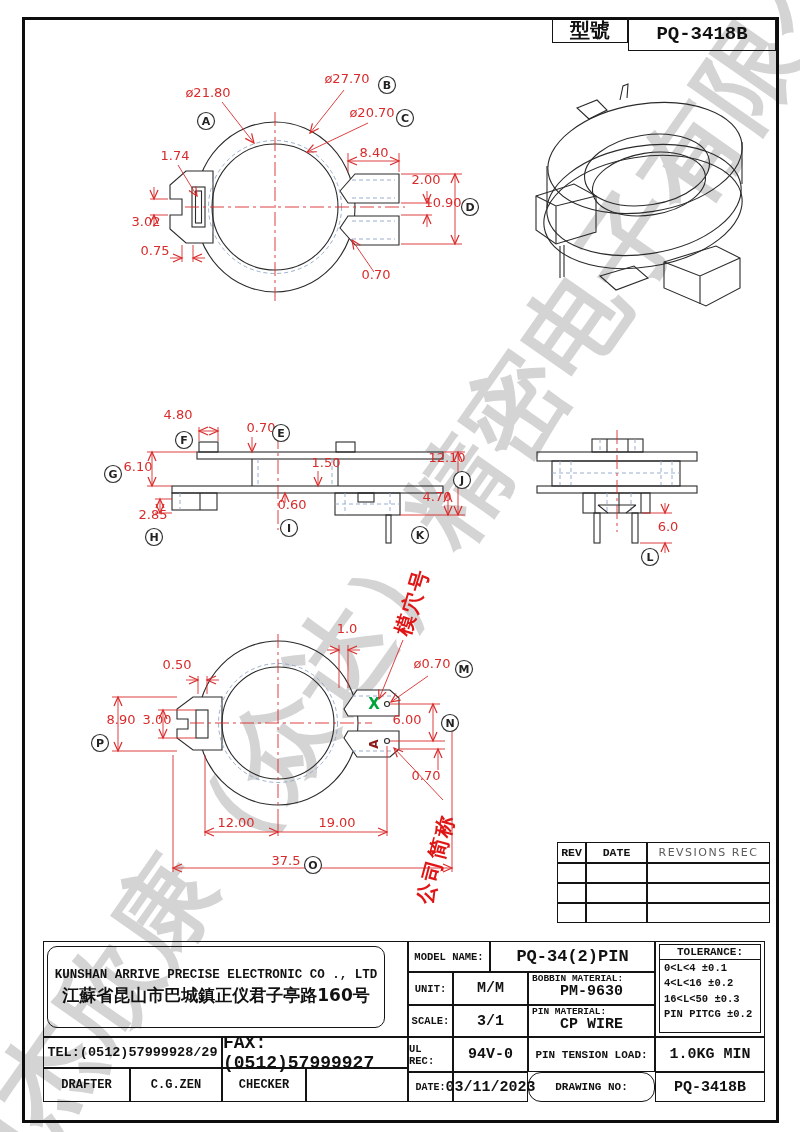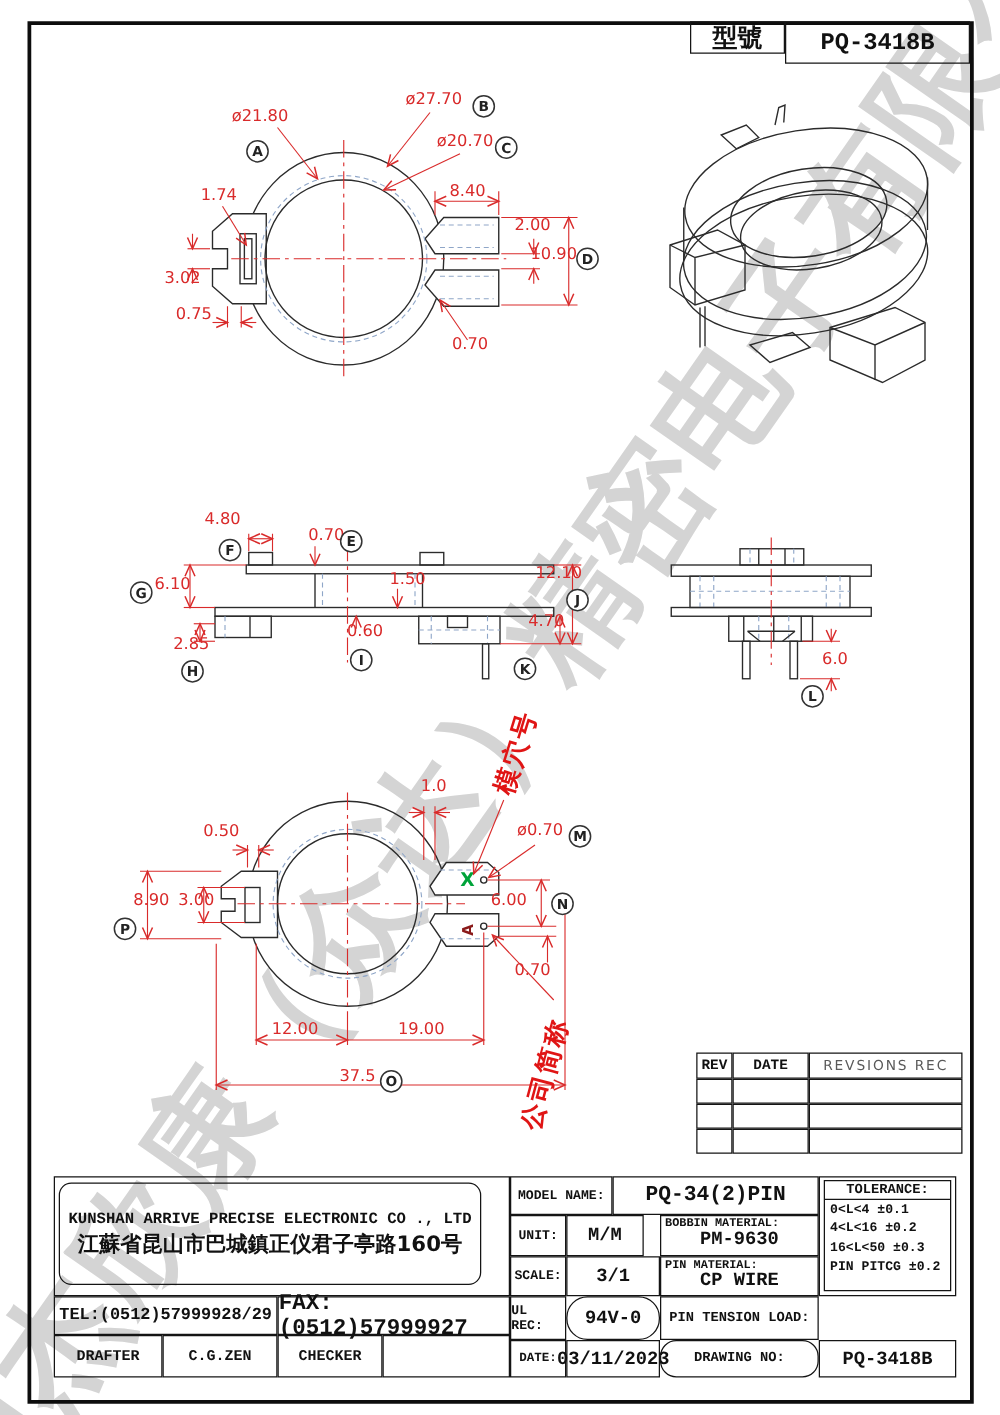--- a/index.html
+++ b/index.html
@@ -346,34 +346,35 @@
     <div class="cell lab-sm mono" style="left:0;top:96px;width:179px;height:31px;font-size:13.5px;">TEL:(0512)57999928/29</div>
     <div class="cell lab-sm mono" style="left:179px;top:96px;width:186px;height:31px;font-size:18px;">FAX:(0512)57999927</div>
     <div class="cell lab-sm mono" style="left:0;top:127px;width:87px;height:34px;">DRAFTER</div>
     <div class="cell lab-sm mono" style="left:87px;top:127px;width:92px;height:34px;">C.G.ZEN</div>
     <div class="cell lab-sm mono" style="left:179px;top:127px;width:84px;height:34px;">CHECKER</div>
     <div class="cell" style="left:263px;top:127px;width:102px;height:34px;"></div>
 
     <div class="cell lab-sm mono" style="left:365px;top:0;width:82px;height:31px;font-size:10.5px;">MODEL NAME:</div>
     <div class="cell val-md mono" style="left:447px;top:0;width:165px;height:31px;font-size:17px;">PQ-34(2)PIN</div>
     <div class="cell lab-sm mono" style="left:365px;top:31px;width:45px;height:33px;font-size:10.5px;">UNIT:</div>
-    <div class="cell val-md mono" style="left:410px;top:31px;width:62px;height:33px;">M/M</div>
+    <div class="cell val-md mono" style="left:410px;top:31px;width:75px;height:33px;">M/M</div>
     <div class="cell mat-cell" style="left:485px;top:31px;width:127px;height:33px;">
       <span class="mat-lab mono">BOBBIN MATERIAL:</span>
       <span class="mat-val mono">PM-9630</span>
     </div>
     <div class="cell lab-sm mono" style="left:365px;top:64px;width:45px;height:32px;font-size:10.5px;">SCALE:</div>
     <div class="cell val-md mono" style="left:410px;top:64px;width:75px;height:32px;">3/1</div>
     <div class="cell mat-cell" style="left:485px;top:64px;width:127px;height:32px;">
       <span class="mat-lab mono">PIN MATERIAL:</span>
       <span class="mat-val mono">CP WIRE</span>
     </div>
     <div class="cell lab-sm mono" style="left:365px;top:96px;width:45px;height:35px;font-size:10.5px;">UL REC:</div>
-    <div class="cell val-md mono" style="left:410px;top:96px;width:75px;height:35px;border-radius:17px;">94V-0</div>
+    <div class="cell val-md mono" style="left:410px;top:96px;width:75px;height:35px;">94V-0</div>
     <div class="cell lab-sm mono" style="left:485px;top:96px;width:127px;height:35px;font-size:11px;">PIN TENSION LOAD:</div>
+    <div class="cell val-md mono" style="left:612px;top:96px;width:110px;height:35px;">1.0KG MIN</div>
     <div class="cell lab-sm mono" style="left:365px;top:131px;width:45px;height:30px;font-size:10px;">DATE:</div>
     <div class="cell val-md mono" style="left:410px;top:131px;width:75px;height:30px;">03/11/2023</div>
     <div class="cell lab-sm mono" style="left:485px;top:131px;width:127px;height:30px;font-size:11px;border-radius:13px;">DRAWING NO:</div>
     <div class="cell val-md mono" style="left:612px;top:131px;width:110px;height:30px;">PQ-3418B</div>
 
     <div class="cell" style="left:612px;top:0;width:110px;height:96px;">
       <div class="tol-inner">
         <div class="tol-head mono">TOLERANCE:</div>
         <div class="tol-row mono">0&lt;L&lt;4   ±0.1</div>
         <div class="tol-row mono">4&lt;L&lt;16  ±0.2</div>

